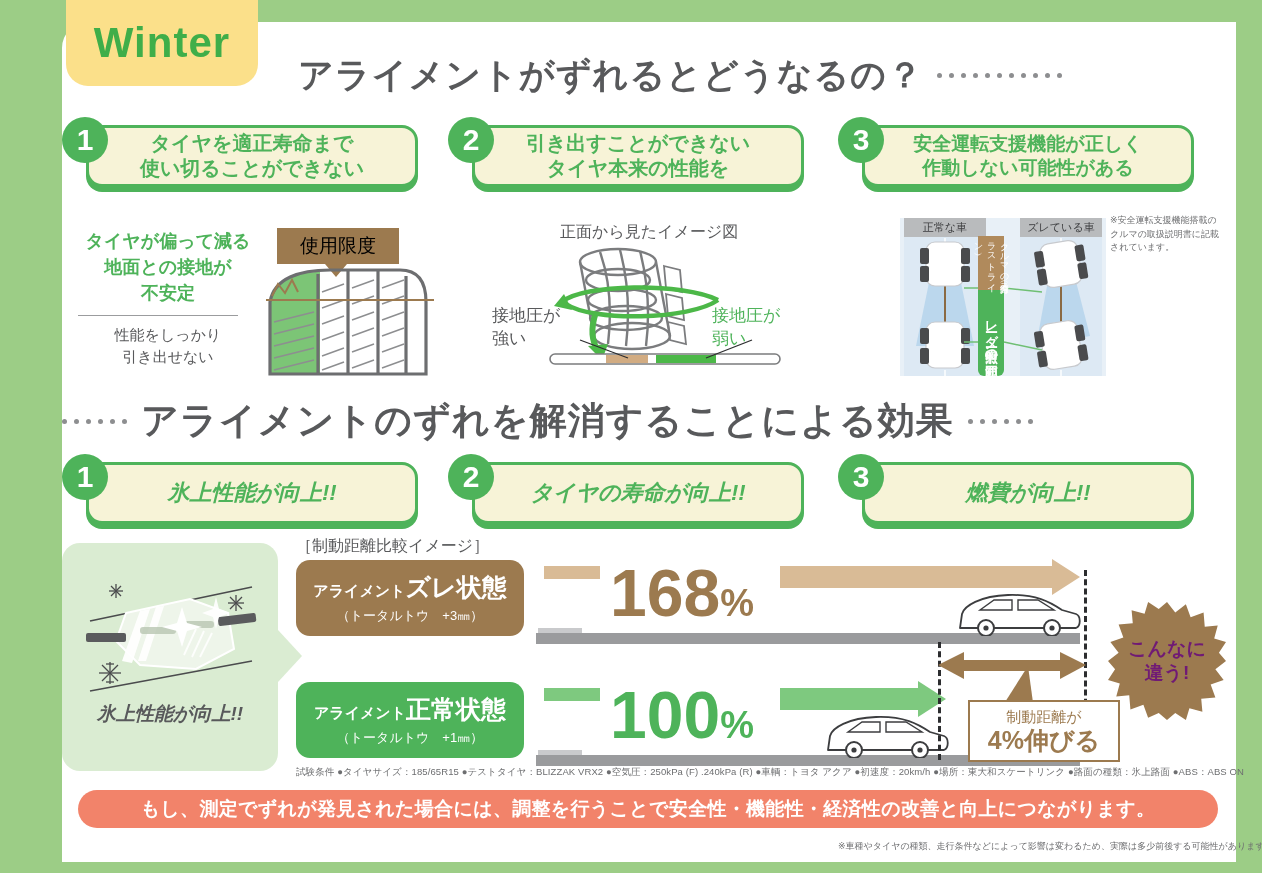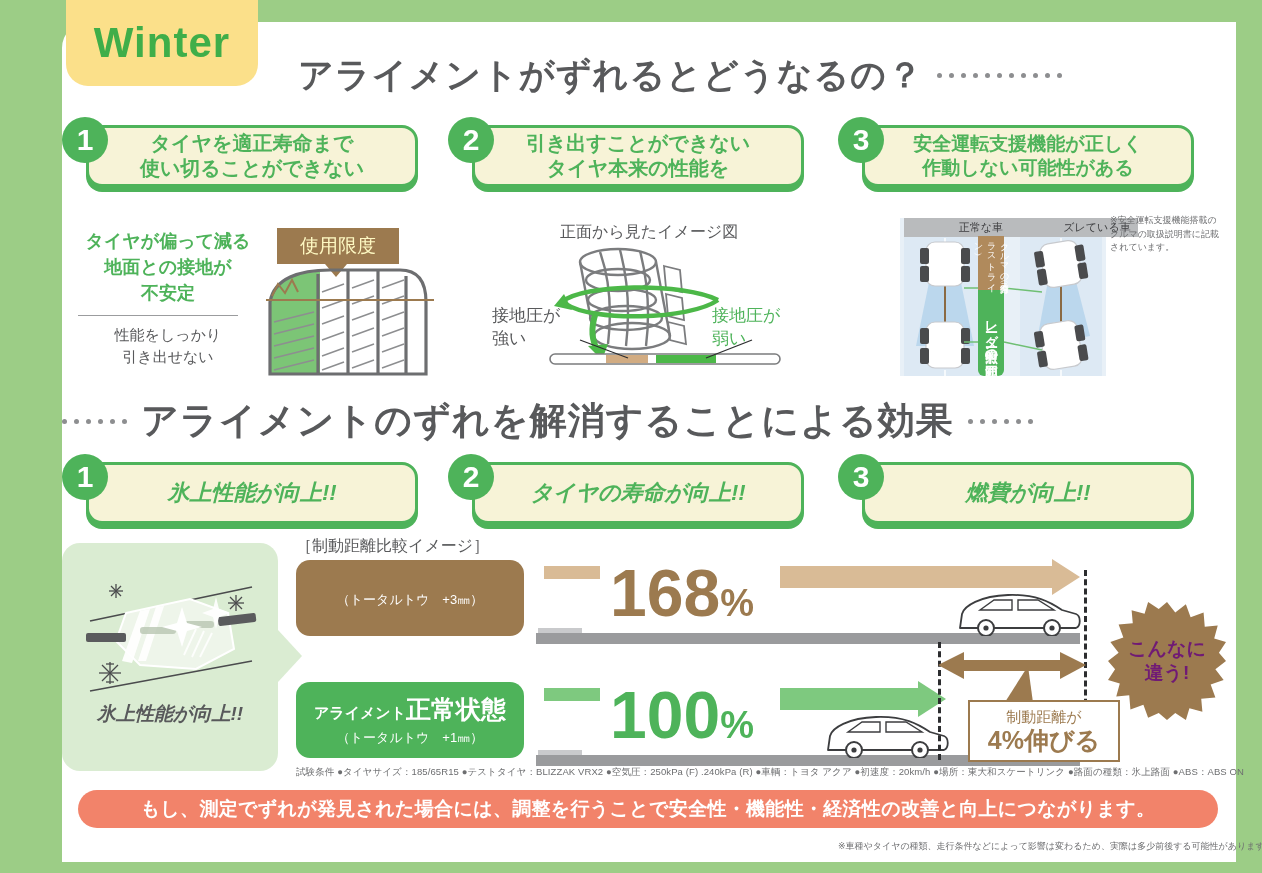--- a/index.html
+++ b/index.html
@@ -55,21 +55,21 @@
   }
   .pill.wide .body{font-size:19px;}
 
   
   .b1-txt{position:absolute;left:78px;top:228px;width:180px;text-align:center;}
   .b1-txt .hl{color:#4eb35a;font-size:18px;font-weight:bold;line-height:1.45;}
   .b1-txt .rule{border-top:1px solid #9b9c9e;margin:9px 0 8px 0;width:160px;}
   .b1-txt .sub{color:#58595b;font-size:15px;line-height:1.45;}
   .limit-box{
     position:absolute;left:277px;top:228px;width:122px;height:36px;
-    background:#9c7a4f;color:#fef9c3;font-size:19px;
+    background:#9c7a4f;color:#000000;font-size:19px;
     display:flex;align-items:center;justify-content:center;
   }
   .limit-arrow{
     position:absolute;left:325px;top:264px;width:0;height:0;
     border-left:11px solid transparent;border-right:11px solid transparent;
     border-top:13px solid #9c7a4f;
   }
 
   
   .b2-cap{position:absolute;left:560px;top:222px;color:#58595b;font-size:16px;}
@@ -77,21 +77,21 @@
   .b2-r{position:absolute;left:712px;top:305px;color:#4eb35a;font-size:17px;line-height:1.35;}
 
   
   .radar{
     position:absolute;left:900px;top:218px;width:206px;height:158px;
     background:#e8f0f7;
   }
   .lane{position:absolute;top:0;height:158px;background:#dde9f4;}
   .r-cap{
     position:absolute;top:0;height:19px;background:#b9bbbd;color:#3c3d3f;
-    font-size:11px;display:flex;align-items:center;justify-content:center;padding-left:36px;
+    font-size:11px;display:flex;align-items:center;justify-content:center;
   }
   .r-note{
     position:absolute;left:1110px;top:214px;width:110px;color:#6d6e70;
     font-size:9px;line-height:1.5;
   }
   .vstrip{
     position:absolute;left:978px;top:236px;width:26px;height:140px;
   }
   .vstrip .top{
     background:#b08a5c;color:#fff;height:54px;width:26px;
@@ -479,20 +479,21 @@
         </g>
       </g>
     </svg>
     <div class="lbl">氷上性能が向上!!</div>
   </div>
   <div class="ice-arrow"></div>
 
   <div class="chart-cap">［制動距離比較イメージ］</div>
 
   <div class="state-box" style="left:296px;top:560px;background:#9c7a4f;">
+    <div class="l1">アライメント<b>ズレ状態</b></div>
     <div class="l2">（トータルトウ　+3㎜）</div>
   </div>
   <div style="position:absolute;left:544px;top:566px;width:56px;height:13px;background:#d9bb96;"></div>
   <div class="cone" style="left:544px;top:588px;"></div>
   <div class="cone-b" style="left:538px;top:628px;width:44px;"></div>
   <div class="pct" style="left:610px;top:560px;color:#9c7a4f;">
     <span class="n">168</span><span class="u">%</span>
   </div>
   <div class="bar-arrow" style="left:780px;top:566px;width:300px;">
     <div class="stem" style="width:276px;background:#d9bb96;"></div>

